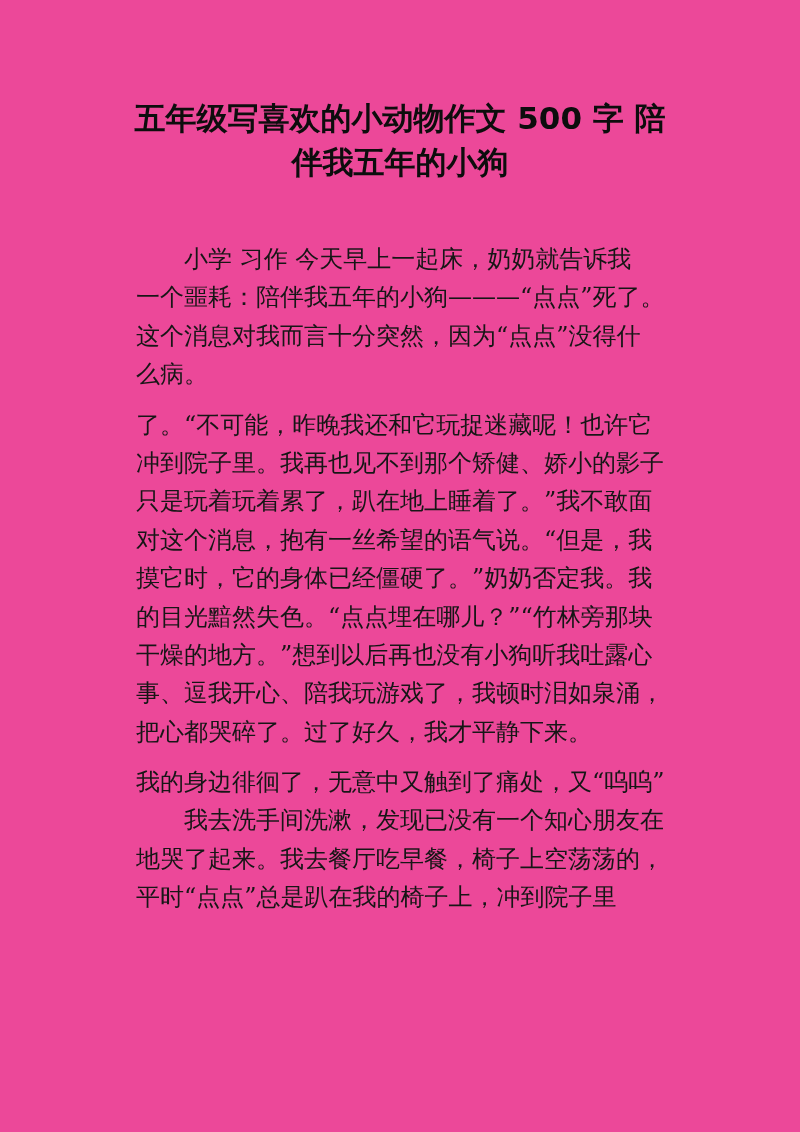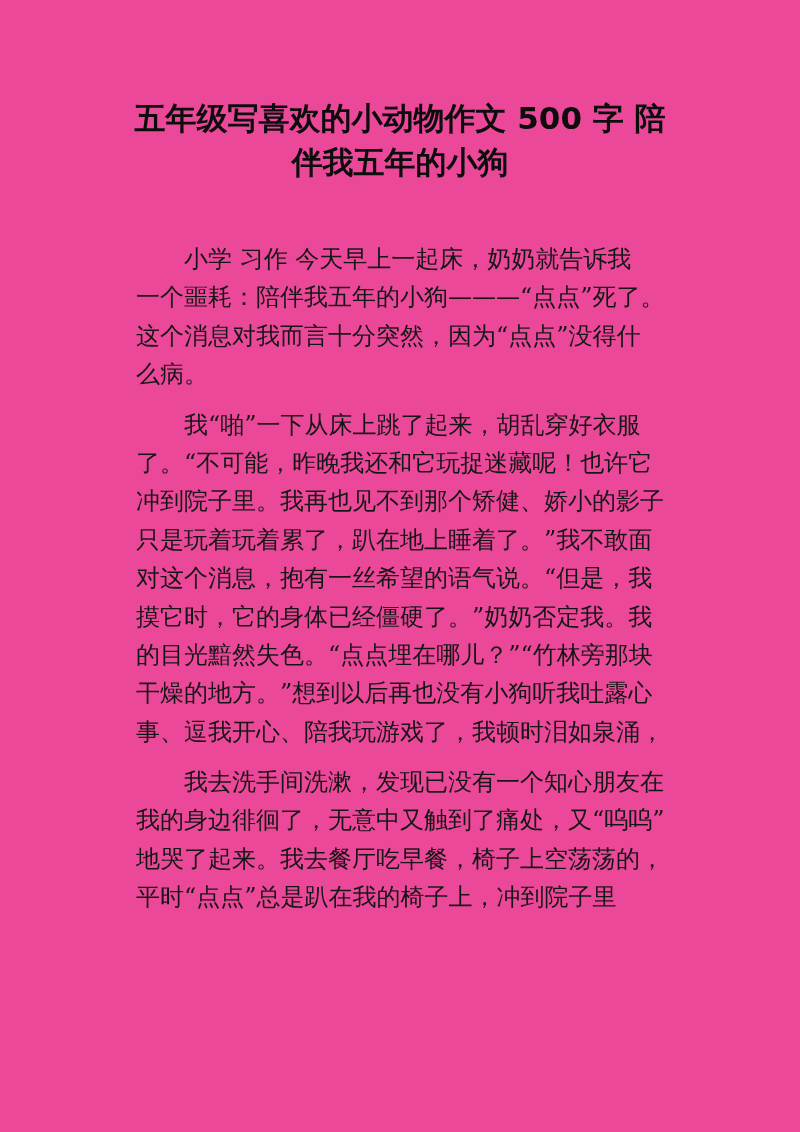--- a/index.html
+++ b/index.html
@@ -65,31 +65,31 @@
 
   <div class="body">
     <div>
       <span class="ln indent">小学    习作    今天早上一起床，奶奶就告诉我</span>
       <span class="ln">一个噩耗：陪伴我五年的小狗———“点点”死了。</span>
       <span class="ln">这个消息对我而言十分突然，因为“点点”没得什</span>
       <span class="ln">么病。</span>
     </div>
     <span class="para-gap"></span>
     <div>
-      <span class="ln indent">我“啪”一下从床上跳了起来，胡乱穿好衣服</span>
       <span class="ln">了。“不可能，昨晚我还和它玩捉迷藏呢！也许它</span>
       <span class="ln">冲到院子里。我再也见不到那个矫健、娇小的影子</span>
       <span class="ln">只是玩着玩着累了，趴在地上睡着了。”我不敢面</span>
       <span class="ln">对这个消息，抱有一丝希望的语气说。“但是，我</span>
       <span class="ln">摸它时，它的身体已经僵硬了。”奶奶否定我。我</span>
       <span class="ln">的目光黯然失色。“点点埋在哪儿？”“竹林旁那块</span>
       <span class="ln">干燥的地方。”想到以后再也没有小狗听我吐露心</span>
       <span class="ln">事、逗我开心、陪我玩游戏了，我顿时泪如泉涌，</span>
+      <span class="ln">把心都哭碎了。过了好久，我才平静下来。</span>
     </div>
     <span class="para-gap"></span>
     <div>
+      <span class="ln">我的身边徘徊了，无意中又触到了痛处，又“呜呜”</span>
       <span class="ln indent">我去洗手间洗漱，发现已没有一个知心朋友在</span>
-      <span class="ln">我的身边徘徊了，无意中又触到了痛处，又“呜呜”</span>
       <span class="ln">地哭了起来。我去餐厅吃早餐，椅子上空荡荡的，</span>
       <span class="ln">平时“点点”总是趴在我的椅子上，冲到院子里</span>
     </div>
   </div>
 </div>
 
 </body></html>

